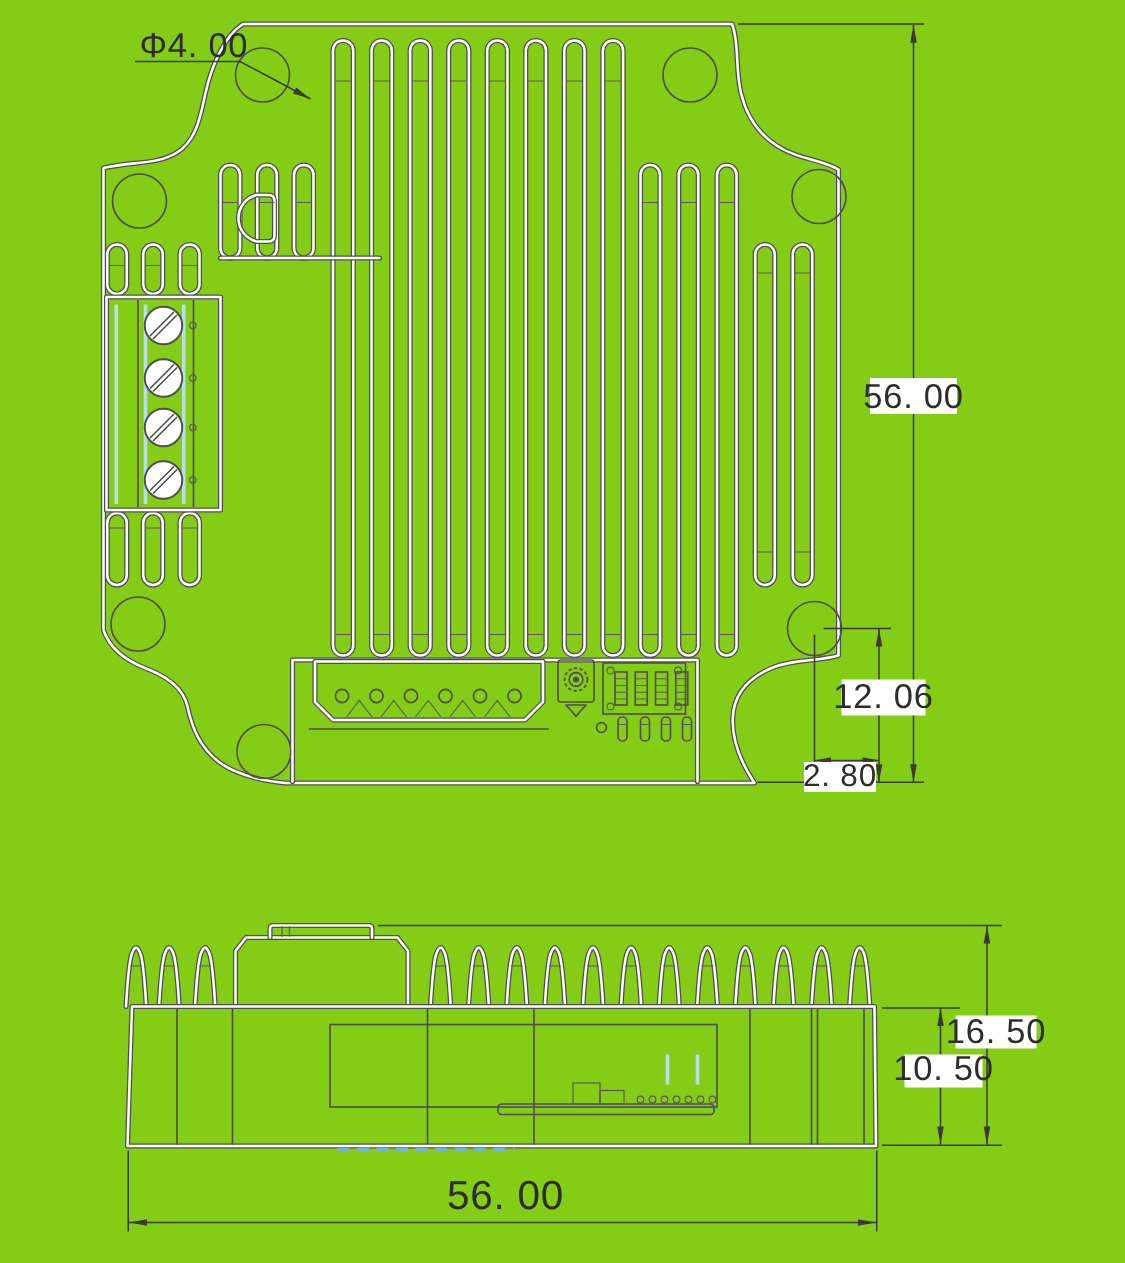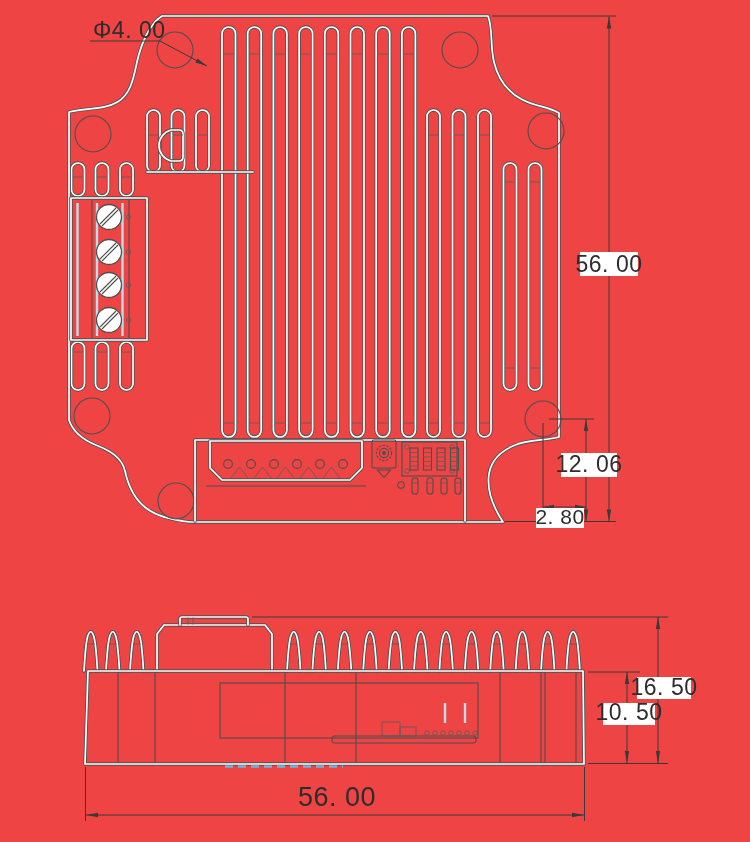--- a/index.html
+++ b/index.html
@@ -1,16 +1,16 @@
 <!DOCTYPE html>
 <html><head>
 <meta charset="utf-8">
 <style>
   html,body{margin:0;padding:0;background:#ffffff;}
-  #stage{position:relative;width:750px;height:842px;background:#ef4444;overflow:hidden;
+  #stage{position:relative;width:750px;height:842px;background:#84cc16;overflow:hidden;
          font-family:"Liberation Sans",sans-serif;}
   svg{position:absolute;left:0;top:0;}
   
   .dl {stroke:#4f4f4f;stroke-width:3.4;fill:none;stroke-linejoin:round;stroke-linecap:round;}
   .dlw{stroke:#ffffff;stroke-width:1.7;fill:none;stroke-linejoin:round;stroke-linecap:round;}
   .s1 {stroke:#4f4f4f;stroke-width:1.1;fill:none;}
   .s07{stroke:#5a5a5a;stroke-width:0.8;fill:none;}
   .dim{stroke:#3a3a3a;stroke-width:1;fill:none;}
   .arr{fill:#3a3a3a;stroke:none;}
   .blue{stroke:#b9dde9;stroke-width:2.4;fill:none;}

